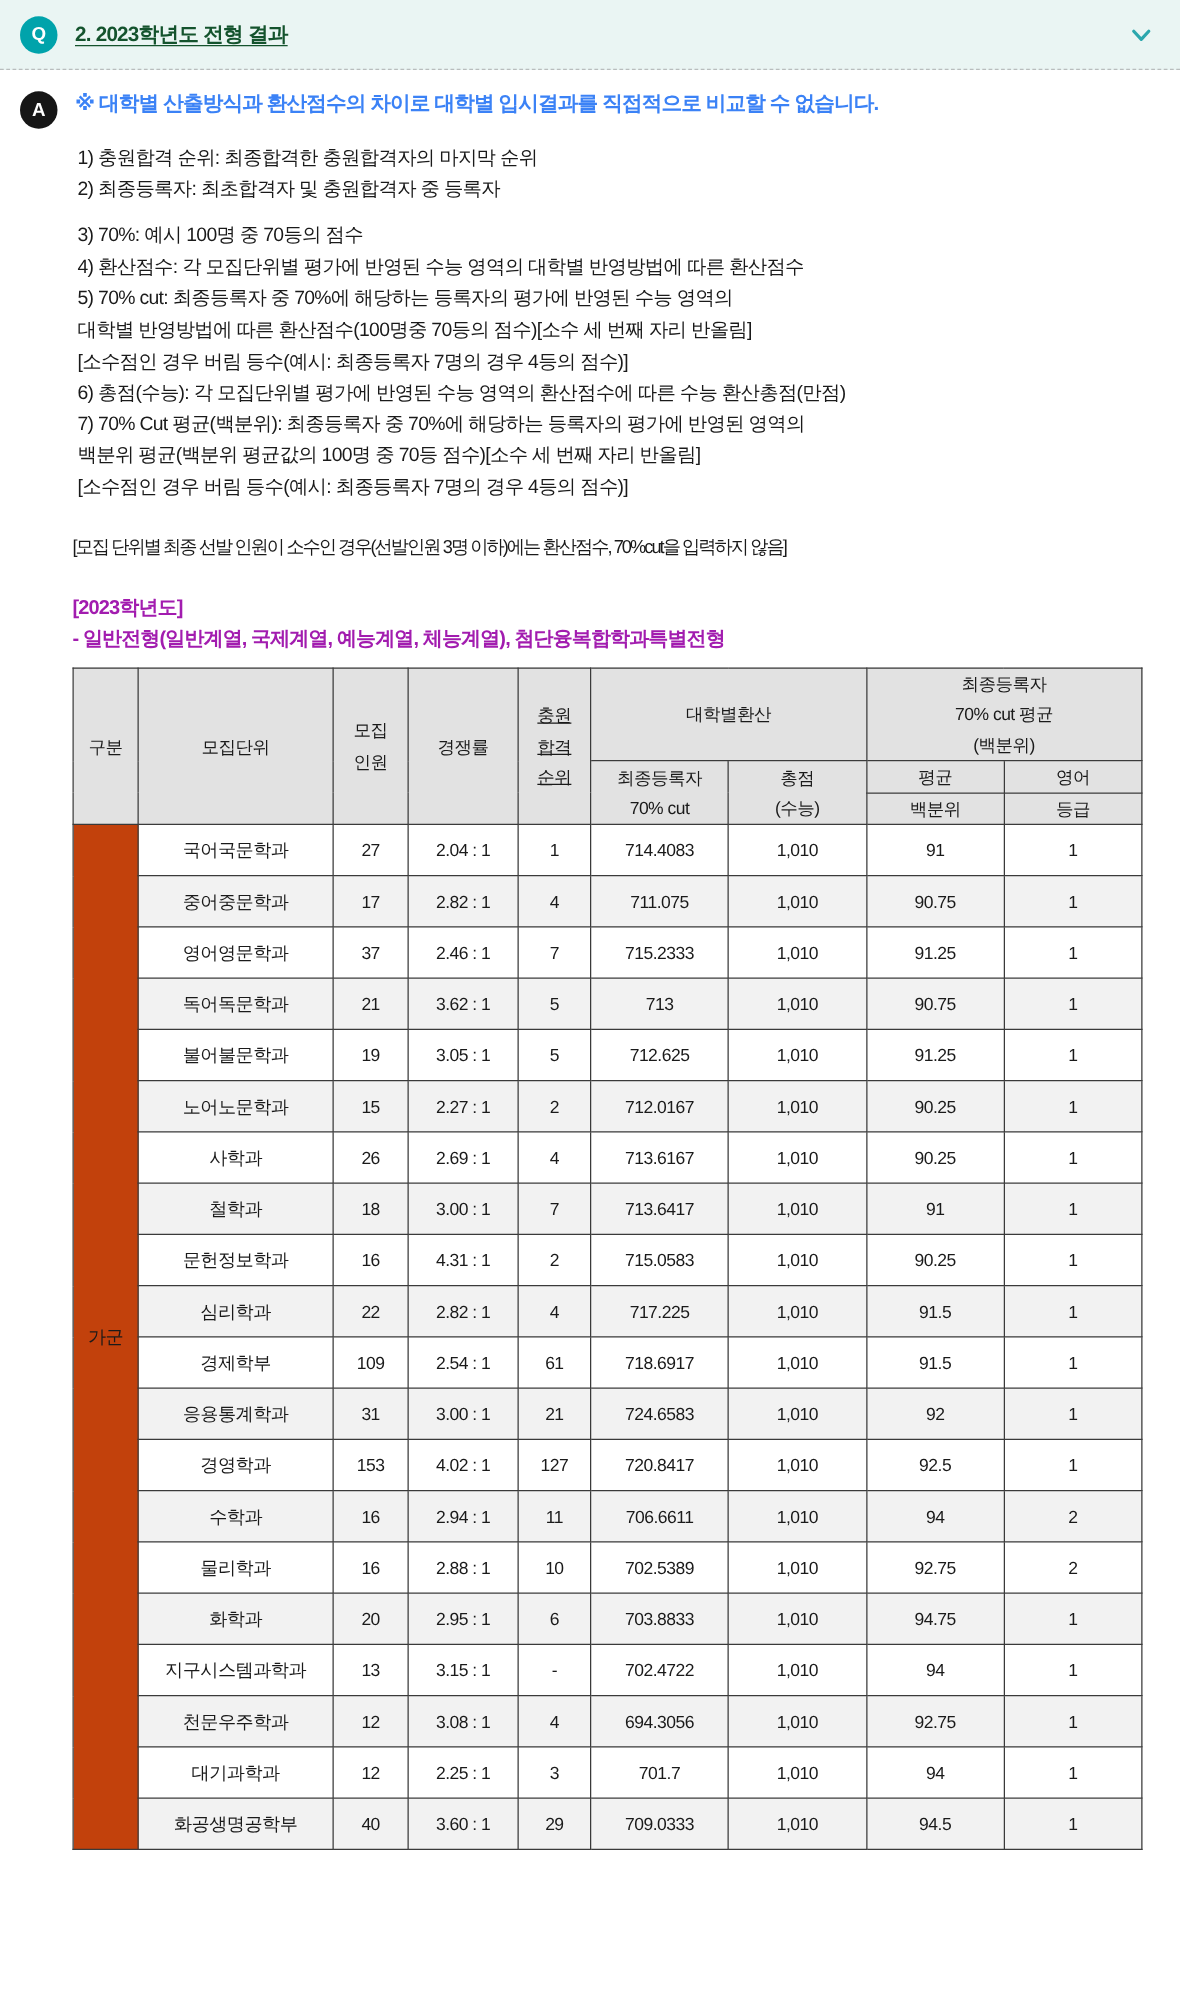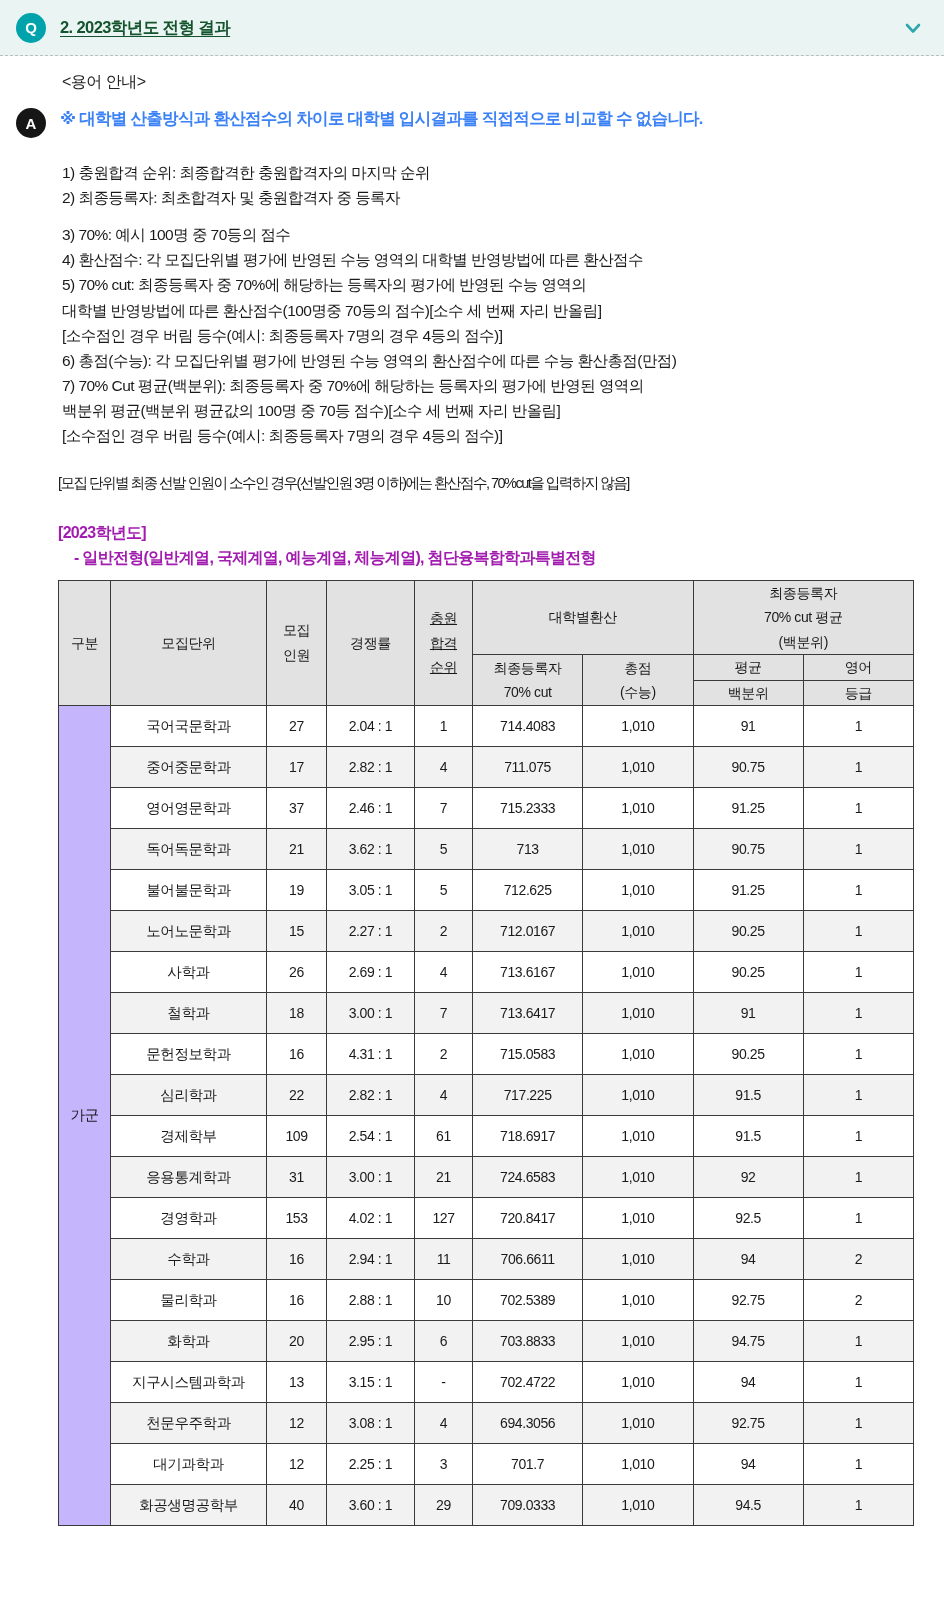--- a/index.html
+++ b/index.html
@@ -86,21 +86,21 @@
     margin-left: 14px;
     font-size: 16.5px;
     font-weight: bold;
     color: #3b82f6;
     letter-spacing: -0.7px;
     line-height: 1.35;
     white-space: nowrap;
   }
 
   .notes {
-    margin: 22px 0 0 62px;
+    margin: 11px 0 0 62px;
     font-size: 15.5px;
     line-height: 1.62;
     color: #1a1a1a;
     letter-spacing: -0.55px;
   }
   .notes .spacer { height: 12px; }
   .notes p { white-space: nowrap; }
 
   .note-condensed {
     margin: 26px 0 0 58px;
@@ -115,21 +115,21 @@
   
   .table-caption {
     margin: 28px 0 0 58px;
     font-size: 16px;
     font-weight: bold;
     color: #a21caf;
     letter-spacing: -0.7px;
     line-height: 1.45;
     white-space: nowrap;
   }
-  .table-caption .line2 { margin-top: 2px; margin-left: 16px; }
+  .table-caption .line2 { margin-top: 2px; }
 
   
   .table-wrap {
     margin: 10px 0 0 58px;
     width: 856px;
   }
   table.results {
     border-collapse: collapse;
     width: 856px;
     table-layout: fixed;
@@ -163,42 +163,41 @@
   th.stack span { display: block; }
 
   td.group-cell {
     background: #e2e2e2;
     font-size: 14.5px;
     vertical-align: middle;
   }
   tbody tr td { height: 41px; }
   tbody tr.odd  td { background: #ffffff; }
   tbody tr.even td { background: #f2f2f2; }
-  tbody tr td.group-cell { background: #c4b5fd; }
+  tbody tr td.group-cell { background: #c2410c; }
 
   td.unit { font-size: 14.5px; }
 </style>
 </head>
 <body>
 
 <div class="page">
 
   <div class="qna-header">
     <div class="badge badge-q">Q</div>
     <div class="qna-title">2. 2023학년도 전형 결과</div>
     <div class="chevron">
       <svg width="22" height="22" viewBox="0 0 22 22" aria-hidden="true">
         <path d="M5 8 L11 14.5 L17 8" fill="none" stroke="#2ba7ad" stroke-width="2.6" stroke-linecap="round" stroke-linejoin="round"></path>
       </svg>
     </div>
   </div>
 
   <div class="answer-body">
 
-    <div class="term-guide">&lt;용어 안내&gt;</div>
 
     <div class="answer-row">
       <div class="badge badge-a">A</div>
       <div class="warning-text">※ 대학별 산출방식과 환산점수의 차이로 대학별 입시결과를 직접적으로 비교할 수 없습니다.</div>
     </div>
 
     <div class="notes">
       <p>1) 충원합격 순위: 최종합격한 충원합격자의 마지막 순위</p>
       <p>2) 최종등록자: 최초합격자 및 충원합격자 중 등록자</p>
       <div class="spacer"></div>

